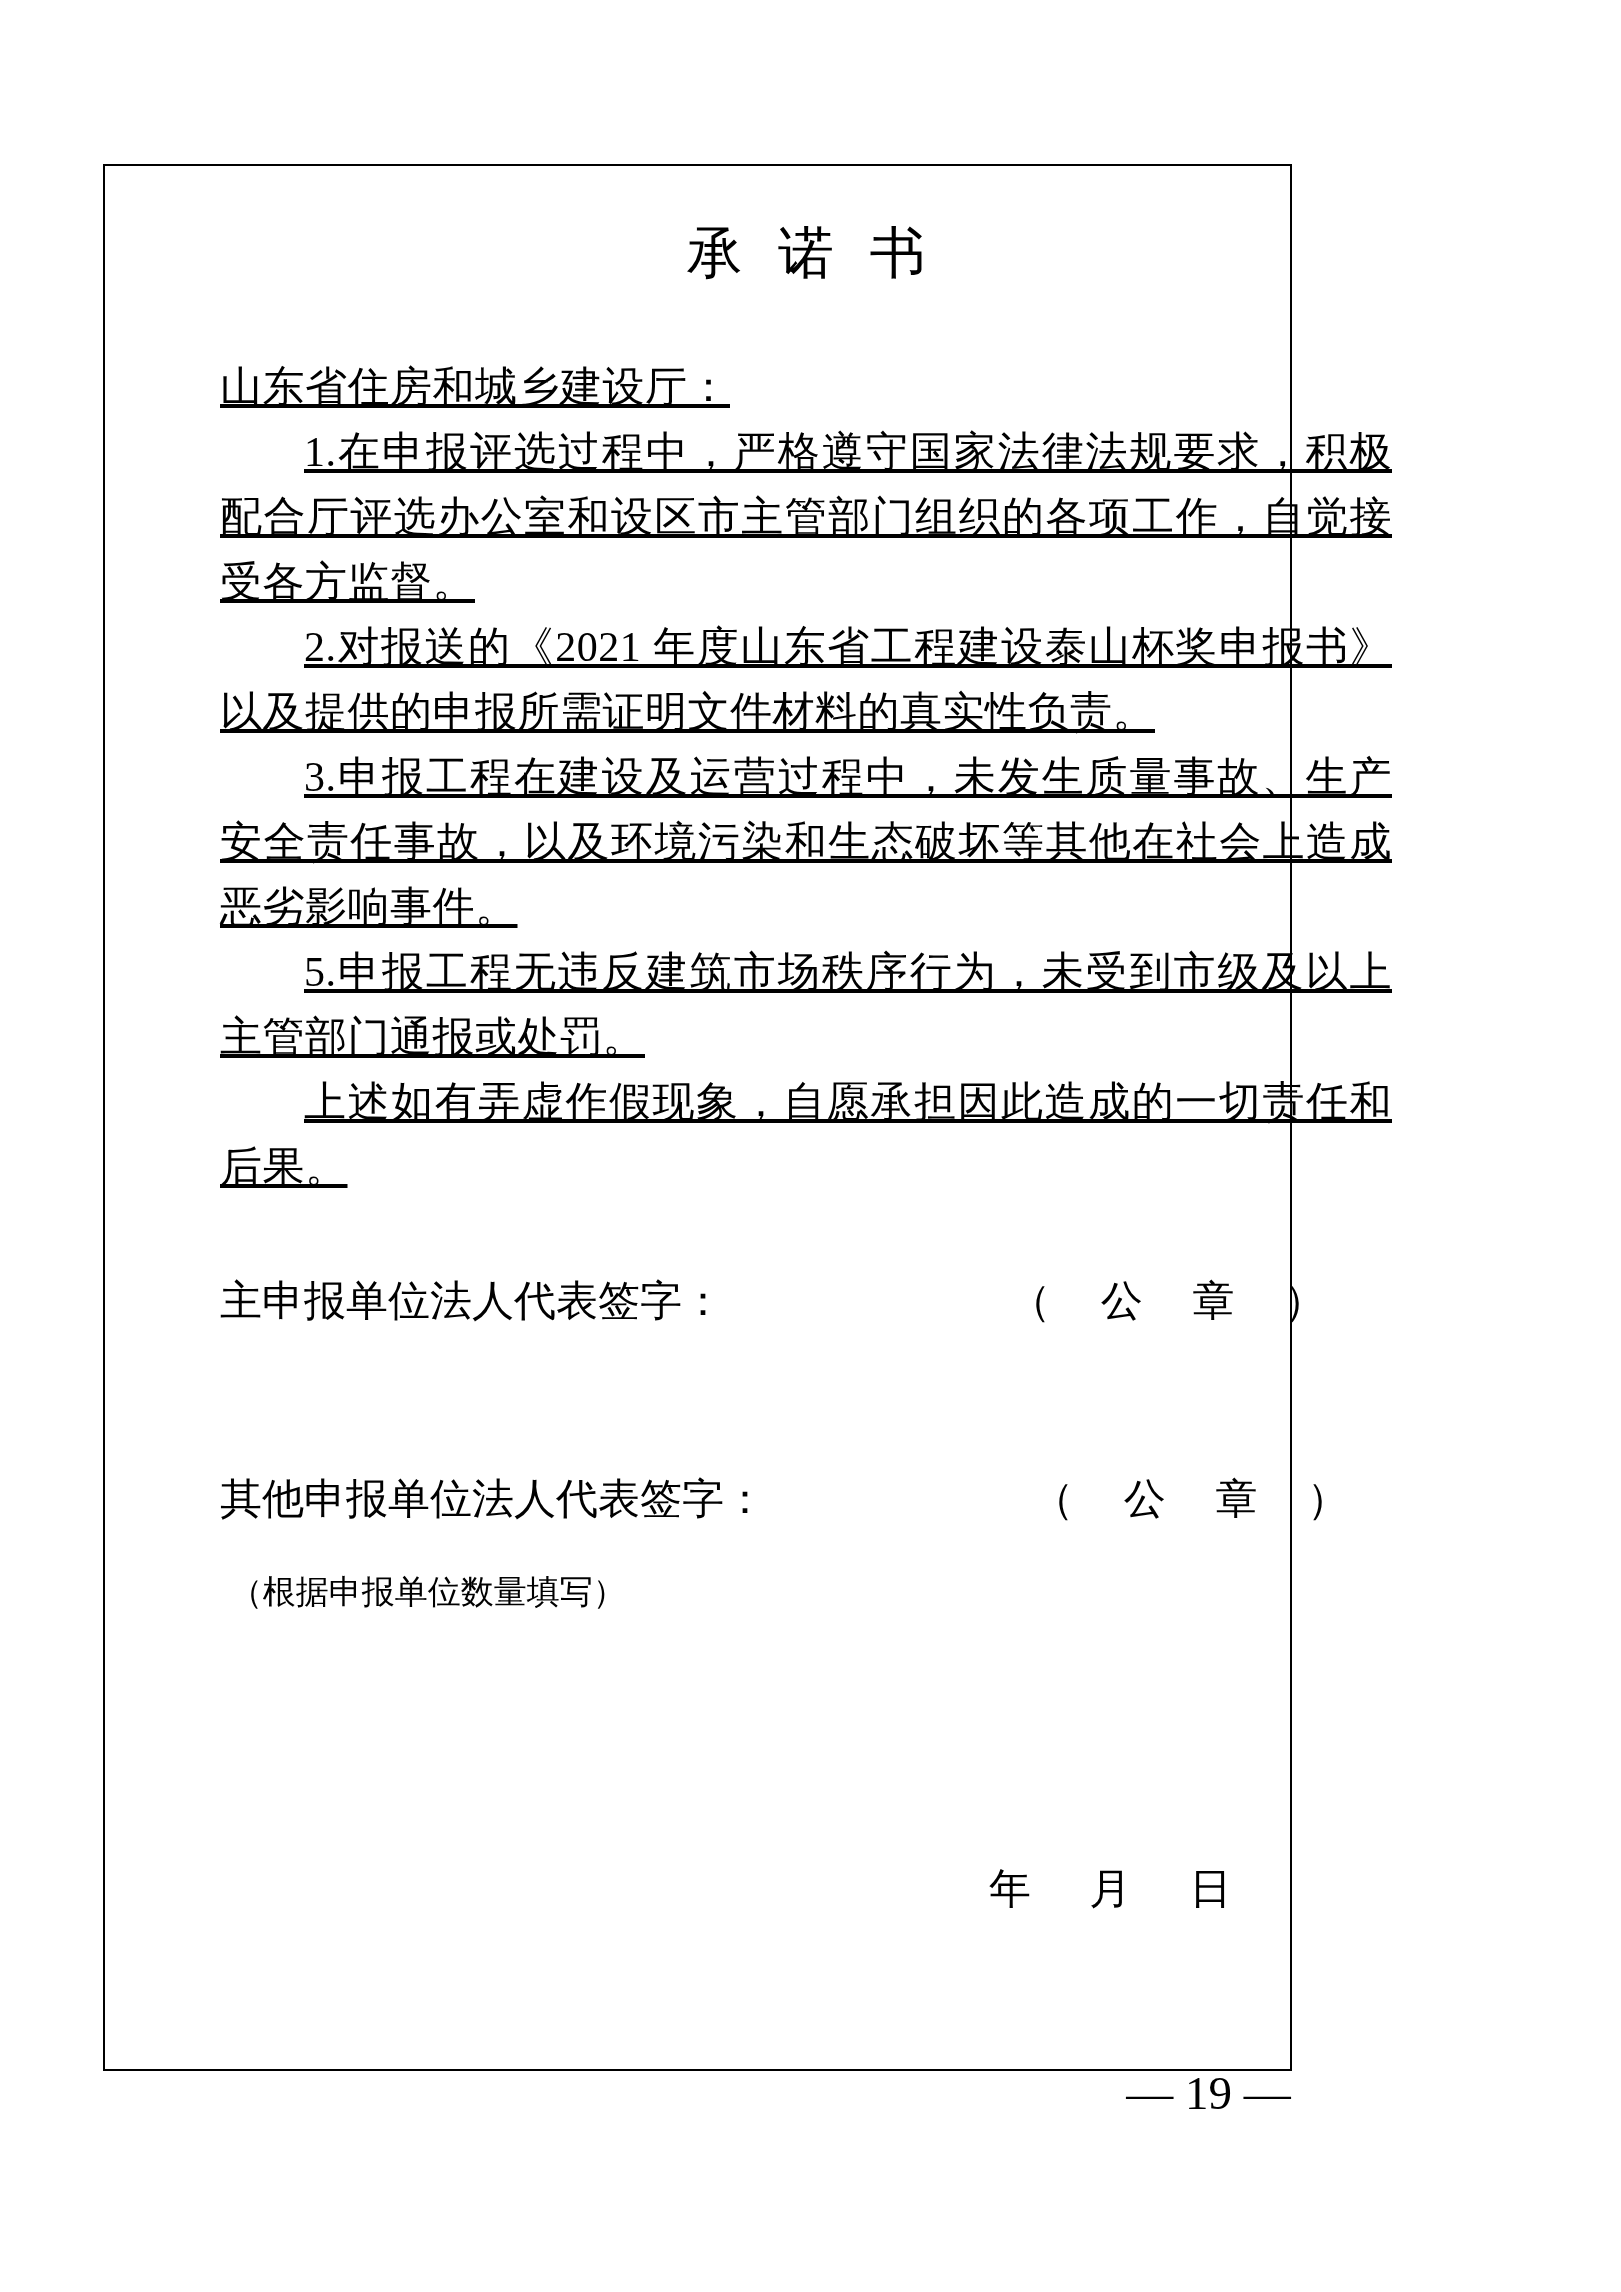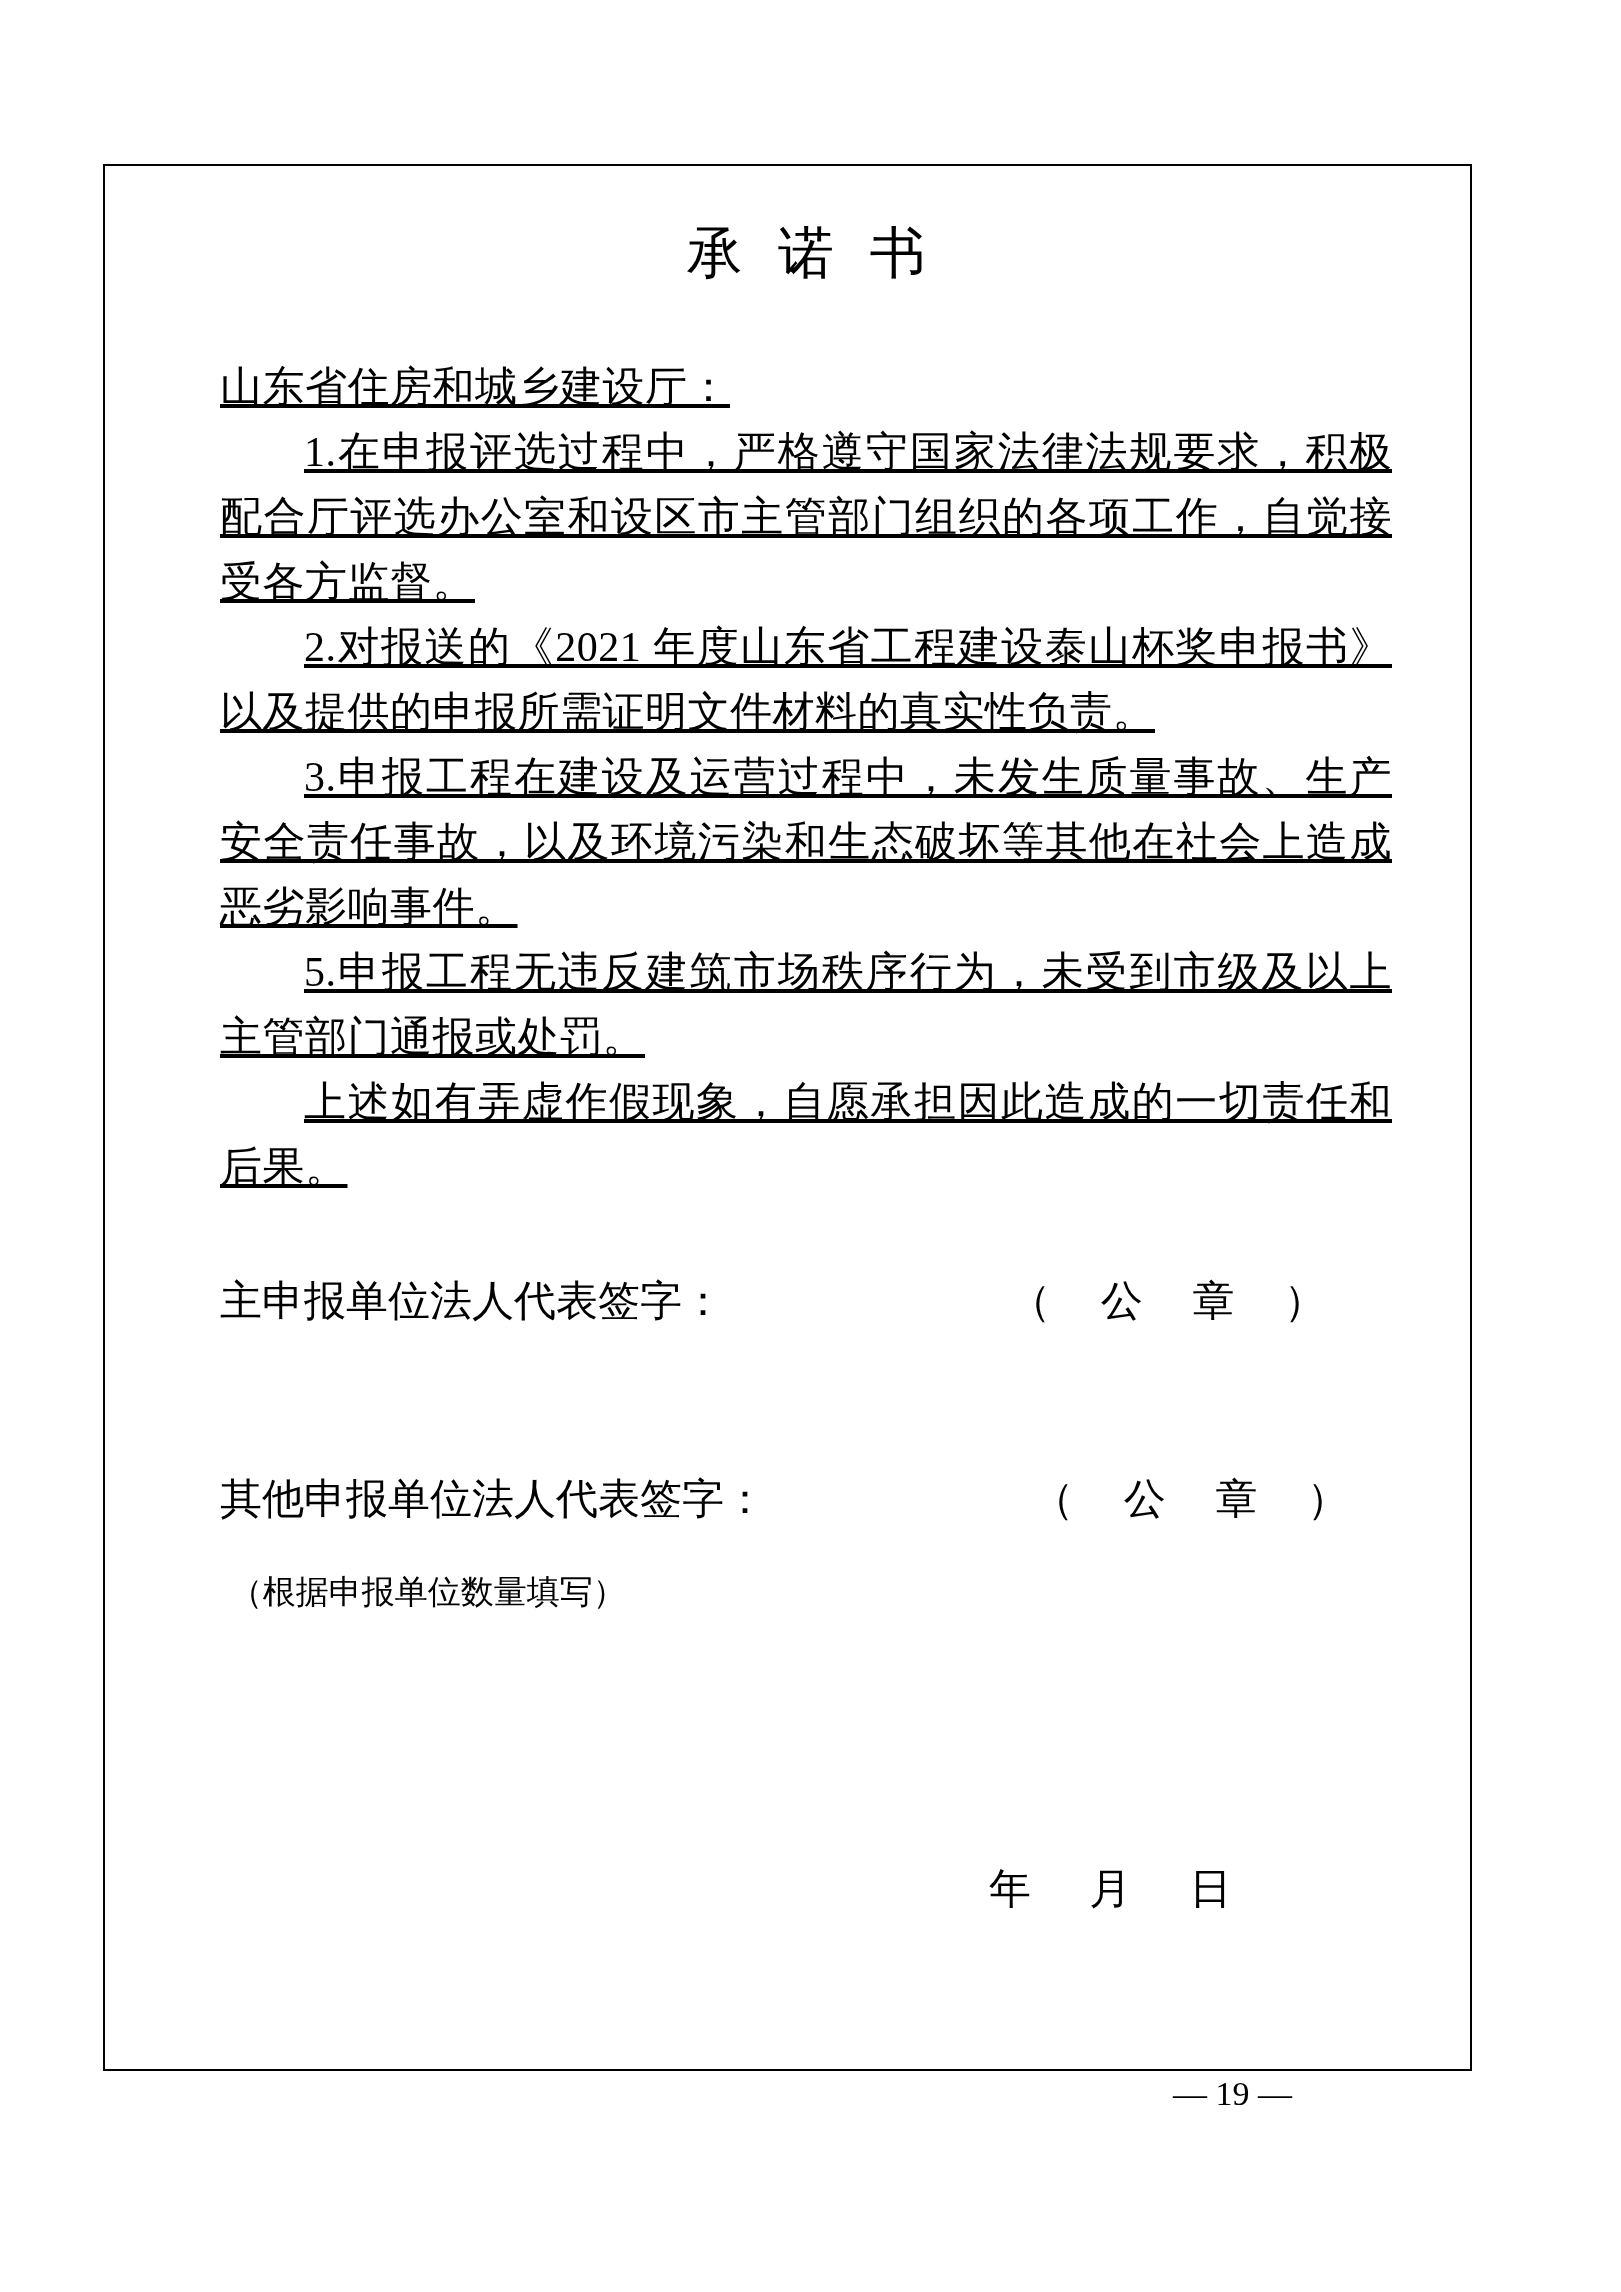--- a/index.html
+++ b/index.html
@@ -12,21 +12,21 @@
     background: #ffffff;
     color: #000000;
     font-family: "Liberation Serif", "DejaVu Serif", serif;
     position: relative;
     overflow: hidden;
   }
   .border-frame {
     position: absolute;
     left: 103px;
     top: 164px;
-    width: 1369px;
+    width: 1189px;
     height: 1907px;
     border: 2.9px solid #000000;
     box-sizing: border-box;
   }
   .content {
     position: absolute;
     left: 115px;
     top: 0;
     width: 1172px;
   }
@@ -88,22 +88,22 @@
   .date-line .date-unit {
     display: inline-block;
     margin-right: 33px;
   }
   .date-line .date-unit:last-child { margin-right: 0; }
   .page-footer {
     position: absolute;
     top: 2070px;
     left: 1125px;
     width: 167px;
-    text-align: right;
-    font-size: 34px;
+    text-align: center;
+    font-size: 47px;
     line-height: 47px;
     white-space: pre;
   }
 </style>
 </head>
 <body>
 
 <div class="border-frame">
   <div class="content">
 

